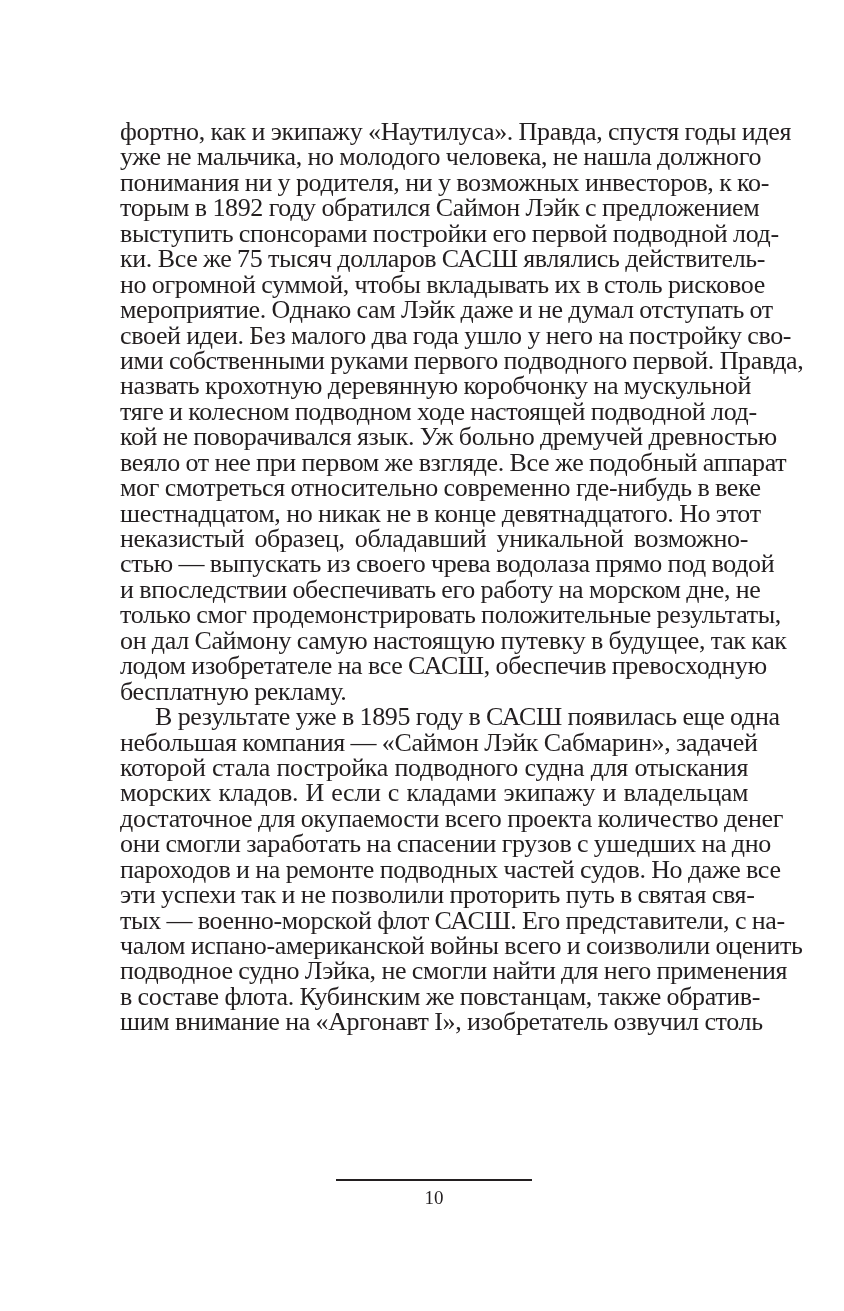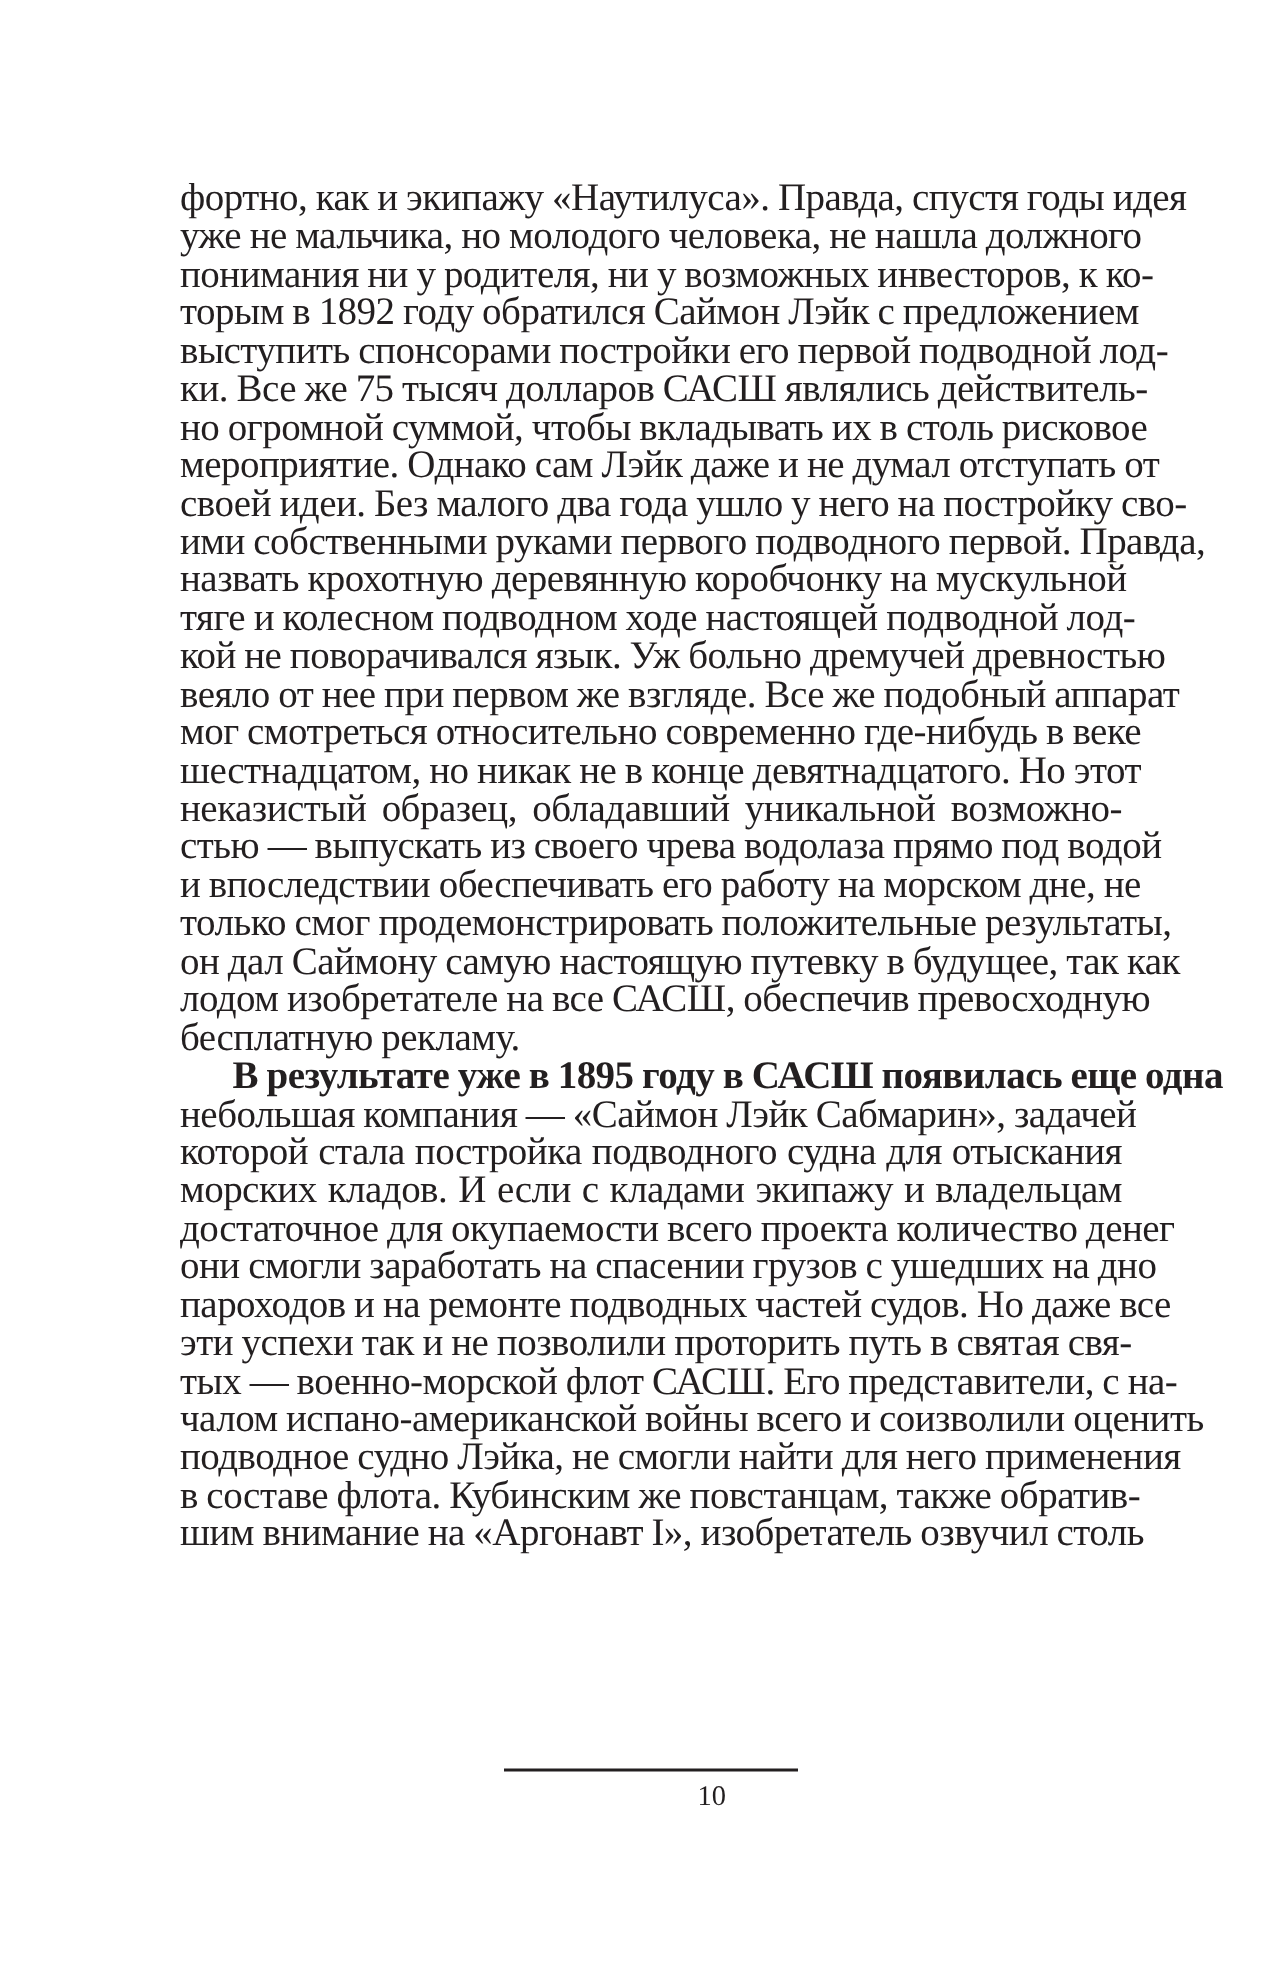--- a/index.html
+++ b/index.html
@@ -36,36 +36,35 @@
       text-align: justify;
       text-align-last: justify;
       letter-spacing: -0.35px;
       word-spacing: -0.5px;
     }
     .line.last {
       text-align-last: left;
     }
     .line.indent {
       padding-left: 35px;
-      font-weight: bold;
     }
     .footer-rule {
       position: absolute;
       left: 336px;
       top: 1179px;
       width: 196px;
       height: 0;
       border-top: 2.5px solid #231f20;
     }
     .page-number {
       position: absolute;
       left: 384px;
       top: 1187px;
       width: 100px;
-      text-align: right;
+      text-align: center;
       font-size: 19px;
       line-height: 22px;
     }
   </style>
 </head>
 <body>
 
 <div class="page">
   <div class="text-block" id="text-block">
 

